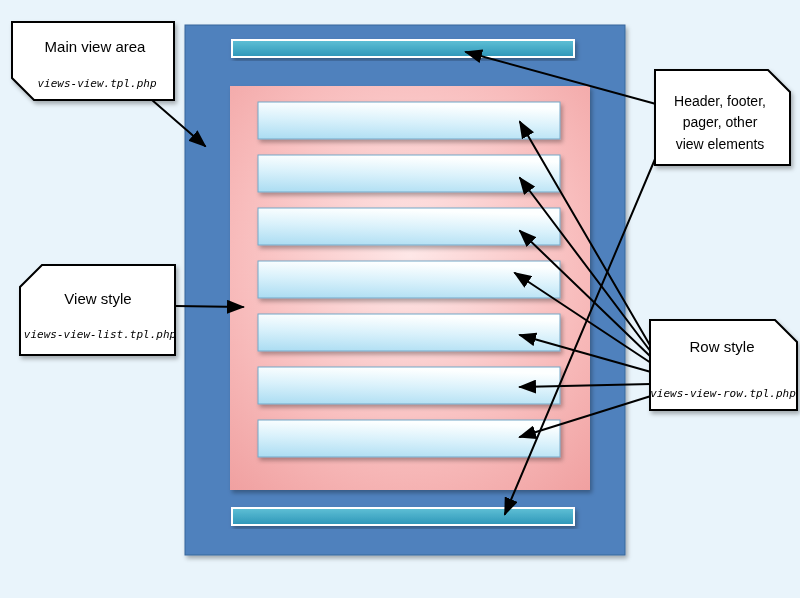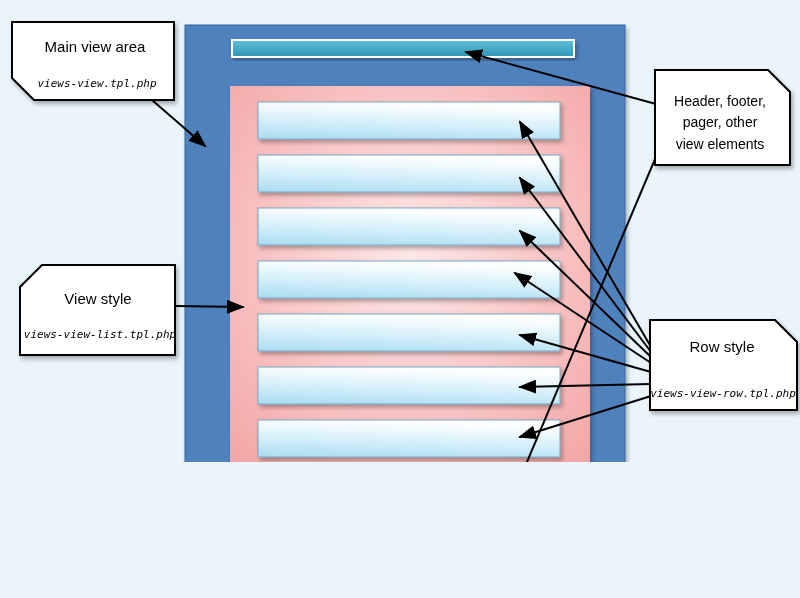--- a/index.html
+++ b/index.html
@@ -1,16 +1,16 @@
 <!DOCTYPE html>
 <html><head>
 <meta charset="utf-8">
 <style>
   html, body { margin: 0; padding: 0; background: #e9f4fb; }
-  .stage { width: 800px; height: 462px; position: relative; }
+  .stage { width: 800px; height: 598px; position: relative; }
   svg { display: block; }
   .callout-title { font: 15px "Liberation Sans", sans-serif; fill: #000; }
   .callout-line  { font: 14px "Liberation Sans", sans-serif; fill: #000; }
   .callout-file  { font: italic 11px "DejaVu Sans Mono", monospace; fill: #000; }
   text { text-anchor: middle; }
 </style>
 </head>
 <body>
 
 <div class="stage">

